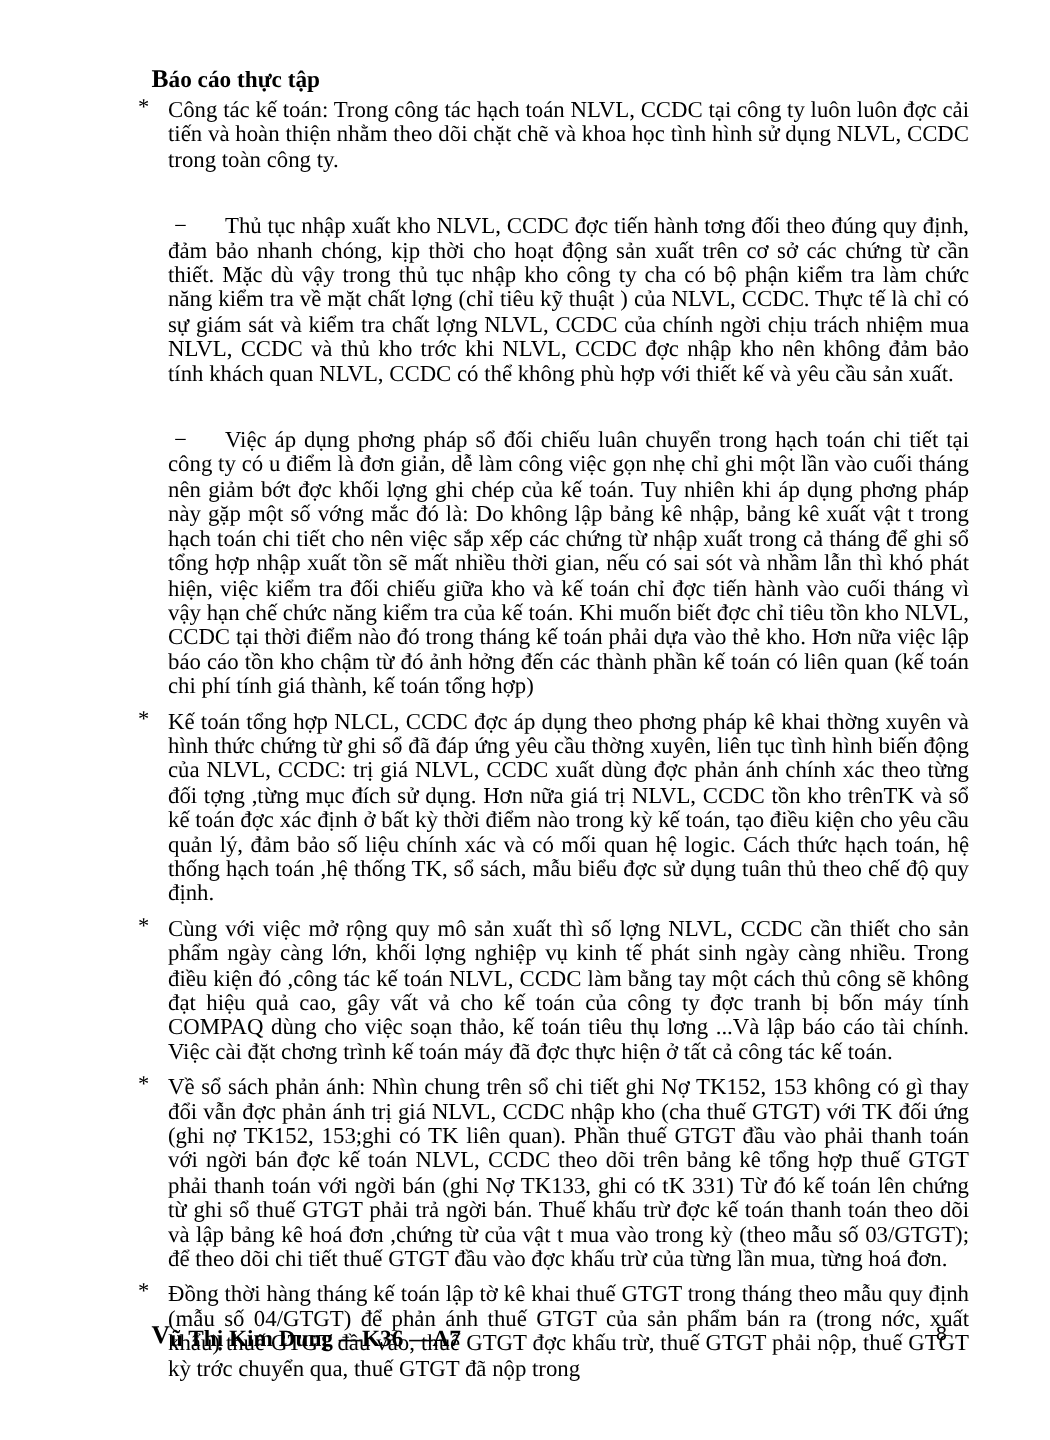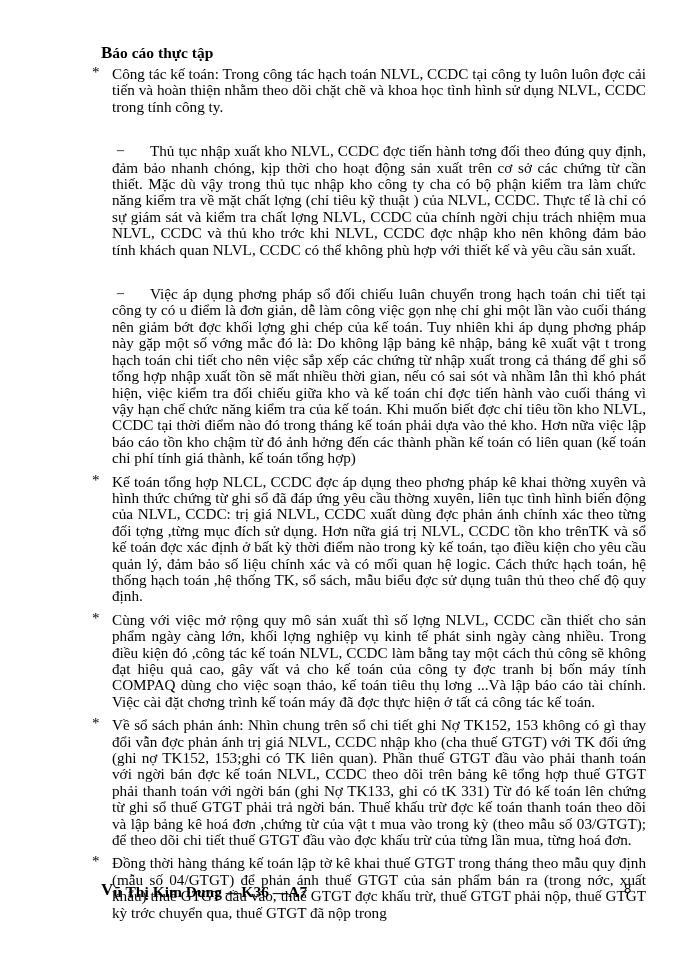--- a/index.html
+++ b/index.html
@@ -22,21 +22,21 @@
 
 <div class="page">
 
   <div class="header">
     <span class="cap">B</span><span>áo cáo thực tập</span>
   </div>
 
   <div class="body">
     <p class="para">
       <span class="mark">*</span>
-      <span>Công tác kế toán: Trong công tác hạch toán NLVL, CCDC tại công ty luôn luôn đợc   cải tiến và hoàn thiện nhằm theo dõi chặt chẽ và khoa học tình hình sử dụng NLVL, CCDC trong tính công ty.</span>
+      <span>Công tác kế toán: Trong công tác hạch toán NLVL, CCDC tại công ty luôn luôn đợc   cải tiến và hoàn thiện nhằm theo dõi chặt chẽ và khoa học tình hình sử dụng NLVL, CCDC trong toàn công ty.</span>
     </p>
 
     <p class="para dash">
       <span class="dashmark">−</span><span>Thủ tục nhập xuất kho NLVL, CCDC đợc   tiến hành tơng   đối theo đúng quy định, đảm bảo nhanh chóng, kịp thời cho hoạt động sản xuất trên cơ sở các chứng từ cần thiết. Mặc dù vậy trong thủ tục nhập kho công ty cha   có bộ phận kiểm tra làm chức năng kiểm tra về mặt chất lợng   (chỉ tiêu kỹ thuật ) của NLVL, CCDC. Thực tế là chỉ có sự giám sát và kiểm tra chất lợng   NLVL, CCDC của chính ngời   chịu trách nhiệm mua NLVL, CCDC và thủ kho trớc khi NLVL, CCDC đợc   nhập kho nên không đảm bảo tính khách quan NLVL, CCDC có thể không phù hợp với thiết kế và yêu cầu sản xuất.</span>
     </p>
 
     <p class="para dash">
       <span class="dashmark">−</span><span>Việc áp dụng phơng   pháp sổ đối chiếu luân chuyển trong hạch toán chi tiết tại công ty có u   điểm là đơn giản, dễ làm công việc gọn nhẹ chỉ ghi một lần vào cuối tháng nên giảm bớt đợc   khối lợng   ghi chép của kế toán. Tuy nhiên khi áp dụng phơng   pháp này gặp một số vớng   mắc đó là: Do không lập bảng kê nhập, bảng kê xuất vật t   trong hạch toán chi tiết cho nên việc sắp xếp các chứng từ nhập xuất trong cả tháng để ghi sổ tổng hợp nhập xuất tồn sẽ mất nhiều thời gian, nếu có sai sót và nhầm lẫn thì khó phát hiện, việc kiểm tra đối chiếu giữa kho và kế toán chỉ đợc   tiến hành vào cuối tháng vì vậy hạn chế chức năng kiểm tra của kế toán. Khi muốn biết đợc   chỉ tiêu tồn kho NLVL, CCDC tại thời điểm nào đó trong tháng kế toán phải dựa vào thẻ kho. Hơn nữa việc lập báo cáo tồn kho chậm từ đó ảnh hởng   đến các thành phần kế toán có liên quan (kế toán chi phí tính giá thành, kế toán tổng hợp)</span>
     </p>
 

